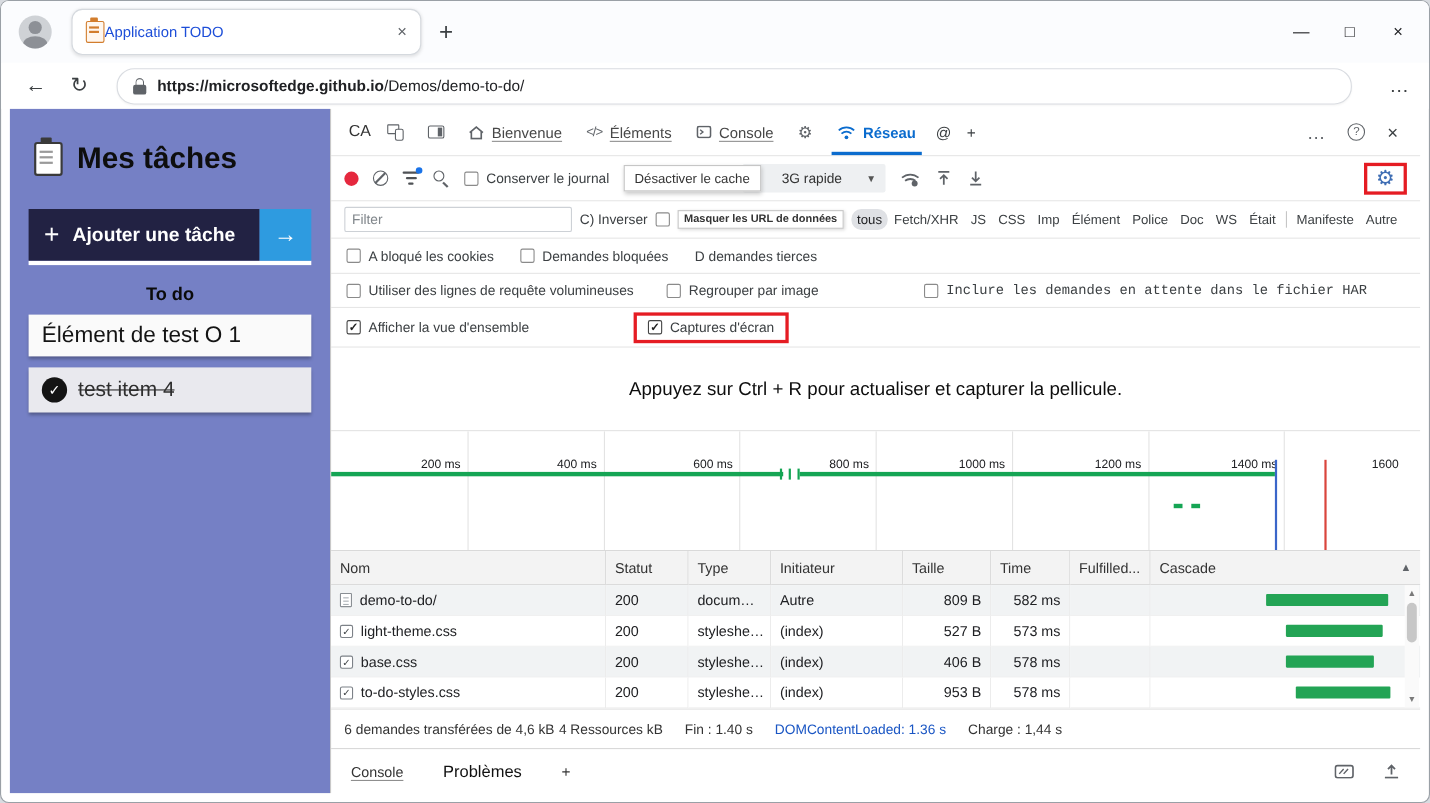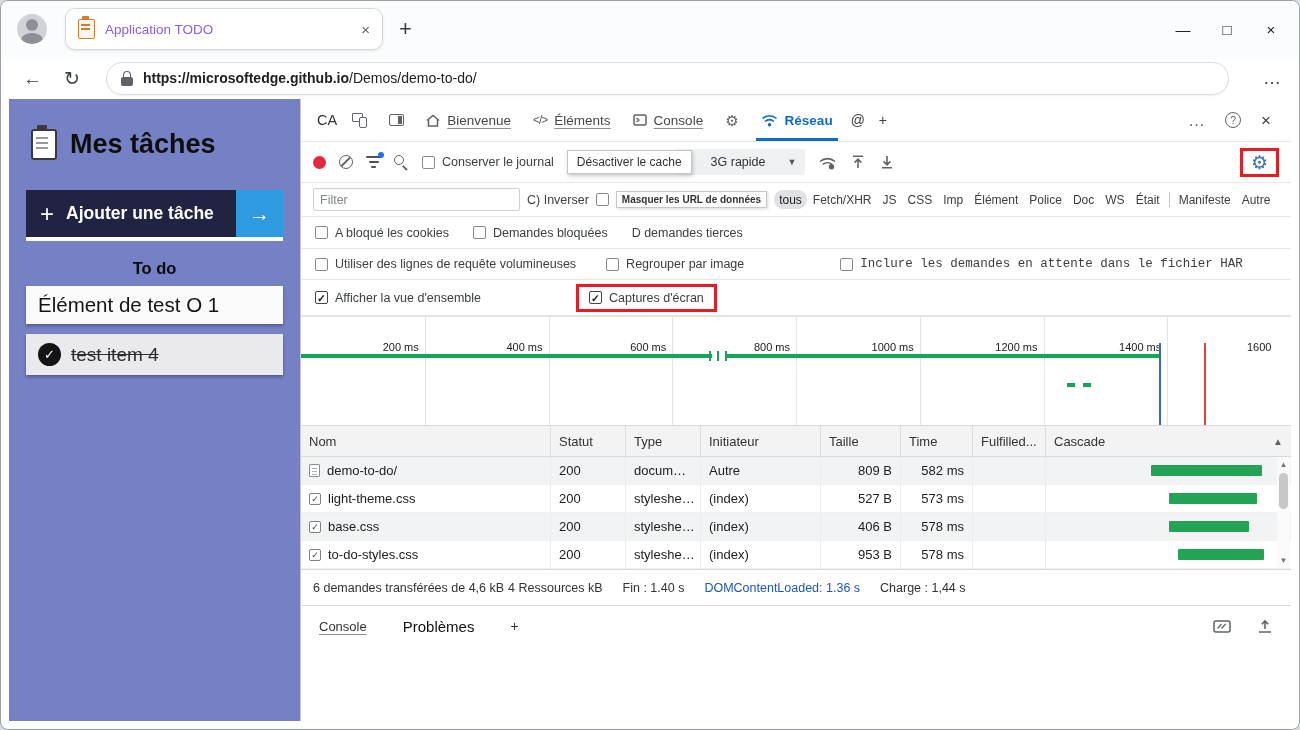--- a/index.html
+++ b/index.html
@@ -8,21 +8,21 @@
 
   
   .tabstrip{height:56px;background:#fbfcfe;position:relative;display:flex;align-items:center;}
   .avatar{width:30px;height:30px;border-radius:50%;background:#cfd2d6;margin-left:16px;position:relative;overflow:hidden;flex:none;}
   .avatar .head{position:absolute;left:9px;top:5px;width:12px;height:12px;border-radius:50%;background:#8d9096;}
   .avatar .bod{position:absolute;left:4px;top:19px;width:22px;height:14px;border-radius:50%;background:#8d9096;}
   .tab{margin-left:18px;width:292px;height:40px;background:#fff;border:1px solid #d5d9de;border-radius:10px;display:flex;align-items:center;padding:0 12px;box-shadow:0 1px 3px rgba(0,0,0,.10);flex:none;}
   .favicon{width:15px;height:18px;border:1.5px solid #d27d2d;border-radius:2px;position:relative;background:#fff7ef;flex:none;}
   .favicon:before{content:"";position:absolute;left:3px;top:-4px;width:7px;height:4px;background:#d27d2d;border-radius:1px;}
   .favicon:after{content:"";position:absolute;left:2px;top:4px;width:9px;height:1.5px;background:#d27d2d;box-shadow:0 4px 0 #d27d2d;}
-  .tab-title{flex:1;margin-left:10px;font-size:13.5px;color:#8b5cf6;white-space:nowrap;overflow:hidden;}
+  .tab-title{flex:1;font-size:13.5px;color:#1d4ed8;white-space:nowrap;overflow:hidden;}
   .icon-txt{color:#5f6368;font-size:15px;line-height:1;}
   .newtab{margin-left:16px;font-size:22px;color:#3c4043;line-height:1;}
   .win-controls{position:absolute;right:6px;top:0;height:56px;display:flex;align-items:center;}
   .win-btn{width:44px;height:56px;display:flex;align-items:center;justify-content:center;color:#202124;font-size:15px;}
 
   
   .navbar{height:42px;background:#fff;display:flex;align-items:center;}
   .nav-ic{font-size:19px;color:#3c4043;margin-left:22px;line-height:1;}
   .addressbar{flex:1;height:31px;margin:0 16px 0 26px;background:#fff;border:1px solid #d9dce1;border-radius:16px;display:flex;align-items:center;padding:0 14px;box-shadow:0 1px 2px rgba(0,0,0,.05);}
   .lock{width:12px;height:15px;position:relative;margin-right:10px;flex:none;}
@@ -343,20 +343,21 @@
           <span class="lbl">Afficher la vue d'ensemble</span>
         </span>
         <span class="redbox2">
           <span class="cbpair">
             <span class="cb checked"></span>
             <span class="lbl">Captures d'écran</span>
           </span>
         </span>
       </div>
 
+      <div class="dt-message">Appuyez sur Ctrl + R pour actualiser et capturer la pellicule.</div>
 
       <div class="dt-overview">
         <span class="ov-grid" style="left:12.5%"></span>
         <span class="ov-grid" style="left:25%"></span>
         <span class="ov-grid" style="left:37.5%"></span>
         <span class="ov-grid" style="left:50%"></span>
         <span class="ov-grid" style="left:62.5%"></span>
         <span class="ov-grid" style="left:75%"></span>
         <span class="ov-grid" style="left:87.5%"></span>
         <span class="ov-label" style="left:calc(12.5% - 58px)">200 ms</span>

